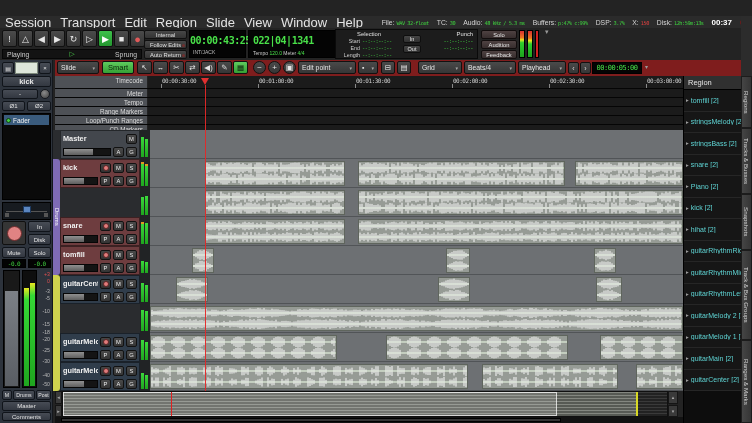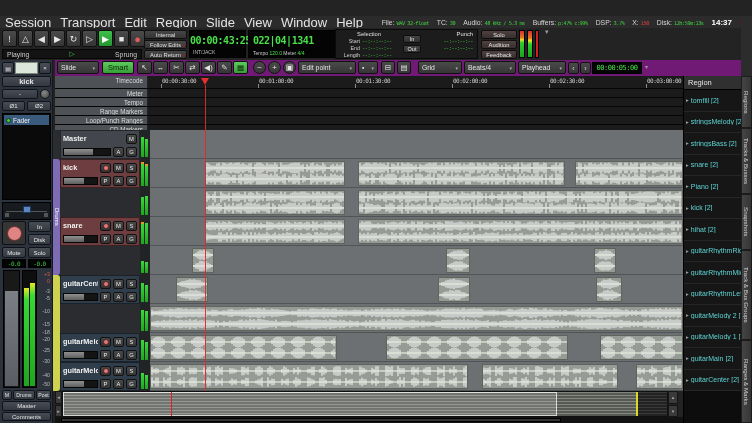--- a/index.html
+++ b/index.html
@@ -60,21 +60,21 @@
   #rightbtns{position:absolute;left:481px;top:2px;width:36px;display:flex;flex-direction:column;gap:1px;}
   .rbtn{height:9px;background:linear-gradient(#4f4242,#362d2d);border:1px solid #120d0d;border-radius:2px;
     display:flex;align-items:center;justify-content:center;font-size:5.8px;color:#e8e8e8;}
   #mmeters{position:absolute;left:519px;top:2px;display:flex;gap:2px;align-items:flex-end;height:28px;}
   .mbar{width:6px;height:28px;background:linear-gradient(to top,#1da31d 0%,#2ecc2e 55%,#e8e820 66%,#e87820 74%,#d83030 100%);
     border:1px solid #000;}
   .mbar2{width:6px;height:28px;background:linear-gradient(to top,#1da31d 0%,#2ecc2e 50%,#e8e820 63%,#e87820 72%,#d83030 100%);border:1px solid #000;}
   .solobar{width:4px;height:28px;background:#d02020;border:1px solid #000;}
   #texp{position:absolute;left:545px;top:0px;font-size:7px;color:#999;}
   
-  #toolbar{position:absolute;left:55px;top:60px;width:697px;height:16px;background:#701a75;}
+  #toolbar{position:absolute;left:55px;top:60px;width:697px;height:16px;background:#7f1d1d;}
   .combo{position:absolute;top:1px;height:13px;background:linear-gradient(#4a4a4a,#363636);border:1px solid #111;
     border-radius:2px;display:flex;align-items:center;justify-content:space-between;padding:0 3px;font-size:6.8px;color:#e6e6e6;}
   .combo .car{font-size:5px;color:#aaa;margin-left:3px;}
   .toolbtn{width:15px;height:13px;background:linear-gradient(#4a4a4a,#363636);border:1px solid #111;border-radius:2px;
     display:flex;align-items:center;justify-content:center;font-size:7.5px;color:#e6e6e6;}
   .toolact{background:linear-gradient(#5ecb5e,#35a035);color:#0c230c;}
   #tools{position:absolute;left:82px;top:1px;display:flex;gap:1px;}
   #zoombtns{position:absolute;left:198px;top:1px;display:flex;gap:2px;}
   .zbtn{width:13px;height:13px;border-radius:7px;background:linear-gradient(#4a4a4a,#363636);border:1px solid #111;
     display:flex;align-items:center;justify-content:center;font-size:8px;color:#e6e6e6;}
@@ -187,21 +187,21 @@
         <span class="mitem">Help</span>
       </div>
     <div id="status">
         <span class="sfield"><span>File:</span><span class="sv" style="color: rgb(63, 208, 63);">WAV 32-float</span></span>
         <span class="sfield"><span>TC:</span><span class="sv" style="color: rgb(63, 208, 63);">30</span></span>
         <span class="sfield"><span>Audio:</span><span class="sv" style="color: rgb(63, 208, 63);">48 kHz / 5.3 ms</span></span>
         <span class="sfield"><span>Buffers:</span><span class="sv" style="color: rgb(63, 208, 63);">p:47% c:99%</span></span>
         <span class="sfield"><span>DSP:</span><span class="sv" style="color: rgb(63, 208, 63);">3.7%</span></span>
         <span class="sfield"><span>X:</span><span class="sv" style="color: rgb(224, 64, 64);">150</span></span>
         <span class="sfield"><span>Disk:</span><span class="sv" style="color: rgb(63, 208, 63);">12h:59m:13s</span></span>
-        <span id="wallclock">14:37</span>
+        <span id="wallclock">00:37</span>
         <span id="recdot"></span>
       </div>
   </div>
 
   <div id="transport">
     <div id="tbuttons">
         <div class="tbtn">!</div>
         <div class="tbtn">△</div>
         <div class="tbtn">◀</div>
         <div class="tbtn">▶</div>
@@ -740,20 +740,38 @@
         </div>
         <div class="sbtn">P</div>
         <div class="sbtn">A</div>
         <div class="sbtn">G</div>
       </div>
     </div>
     <div class="tmet" style="top: 217px;">
       <div class="tmb hot" style="height: 22.5px;"></div>
       <div class="tmb" style="height: 21px;"></div>
     </div>
+    <div class="thead" style="top: 246px; background: rgb(110, 61, 63);">
+      <div class="throw">
+        <span class="tname">tomfill</span>
+        <div class="recbtn">
+          <span class="recdot2"></span>
+        </div>
+        <div class="sbtn">M</div>
+        <div class="sbtn">S</div>
+      </div>
+      <div class="throw">
+        <div class="hfader">
+          <div class="hfill"></div>
+        </div>
+        <div class="sbtn">P</div>
+        <div class="sbtn">A</div>
+        <div class="sbtn">G</div>
+      </div>
+    </div>
     <div class="tmet" style="top: 246px;">
       <div class="tmb" style="height: 12.5px;"></div>
       <div class="tmb" style="height: 11px;"></div>
     </div>
     <div class="thead" style="top: 275px; background: rgb(48, 61, 75);">
       <div class="throw">
         <span class="tname">guitarCenter</span>
         <div class="recbtn">
           <span class="recdot2"></span>
         </div>

